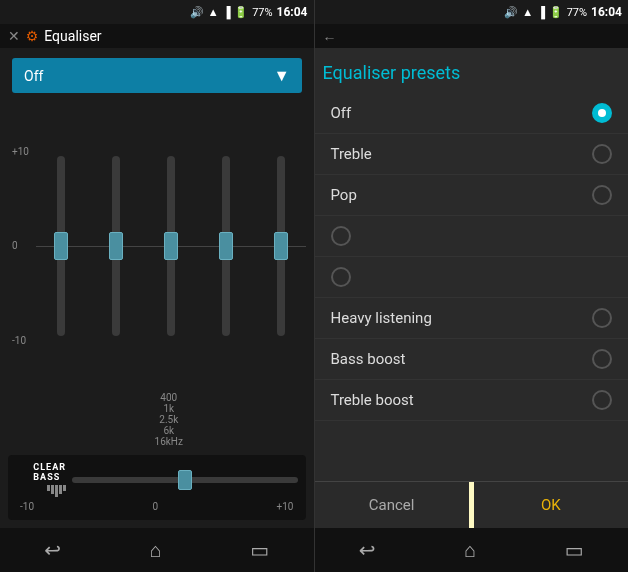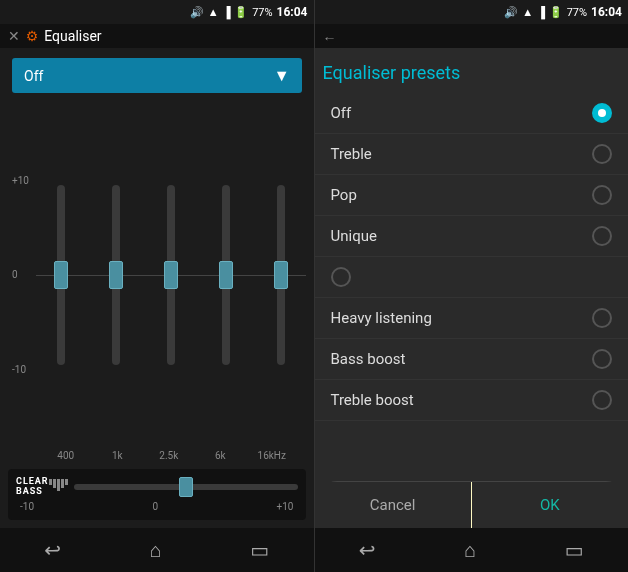--- a/index.html
+++ b/index.html
@@ -167,20 +167,21 @@
       background: #4a8fa0;
       border-radius: 2px;
       cursor: pointer;
       border: 1px solid #6ab0c0;
     }
 
     .freq-labels {
       display: flex;
       justify-content: flex-start;
       padding: 4px 8px 4px 32px;
+      flex-direction: column;
     }
     .freq-label {
       color: #888;
       font-size: 10px;
       text-align: center;
       flex: 1;
     }
 
     
     .clear-bass-section {
@@ -192,22 +193,22 @@
       flex-direction: column;
       gap: 4px;
     }
     .cb-header {
       display: flex;
       gap: 6px;
       align-items: center;
     }
     .cb-logo {
       display: flex;
-      flex-direction: row;
-      align-items: flex-start;
+      flex-direction: column;
+      align-items: flex-end;
       min-width: 50px;
     }
     .cb-logo .cb-text {
       font-size: 9px;
       font-weight: bold;
       color: #fff;
       letter-spacing: 1px;
       line-height: 1.1;
     }
     .cb-logo .cb-bars {
@@ -323,34 +324,33 @@
       content: '';
       width: 8px;
       height: 8px;
       border-radius: 50%;
       background: #fff;
     }
 
     .dialog-buttons {
       display: flex;
       border-top: 1px solid #444;
-      border-radius: 22px;
     }
     .dialog-btn {
       flex: 1;
       padding: 14px;
       text-align: center;
       color: #aaa;
       font-size: 15px;
       cursor: pointer;
       background: #2a2a2a;
     }
     .dialog-btn.ok {
-      color: #14b8a6;
-      border-left: 1px solid #fef9c3;
+      color: #eab308;
+      border-left: 5px solid #fef9c3;
     }
   </style>
 </head>
 <body>
 
 <div class="panel panel-left">
 
   <div class="status-bar">
     <span>🔊</span>
     <span>▲</span>
@@ -464,21 +464,20 @@
       </div>
       <div class="preset-item">
         <span class="preset-name">Treble</span>
         <div class="radio-btn"></div>
       </div>
       <div class="preset-item">
         <span class="preset-name">Pop</span>
         <div class="radio-btn"></div>
       </div>
       <div class="preset-item">
-        <span class="preset-name">Unique</span>
         <div class="radio-btn"></div>
       </div>
       <div class="preset-item">
         <div class="radio-btn"></div>
       </div>
       <div class="preset-item">
         <span class="preset-name">Heavy listening</span>
         <div class="radio-btn"></div>
       </div>
       <div class="preset-item">

